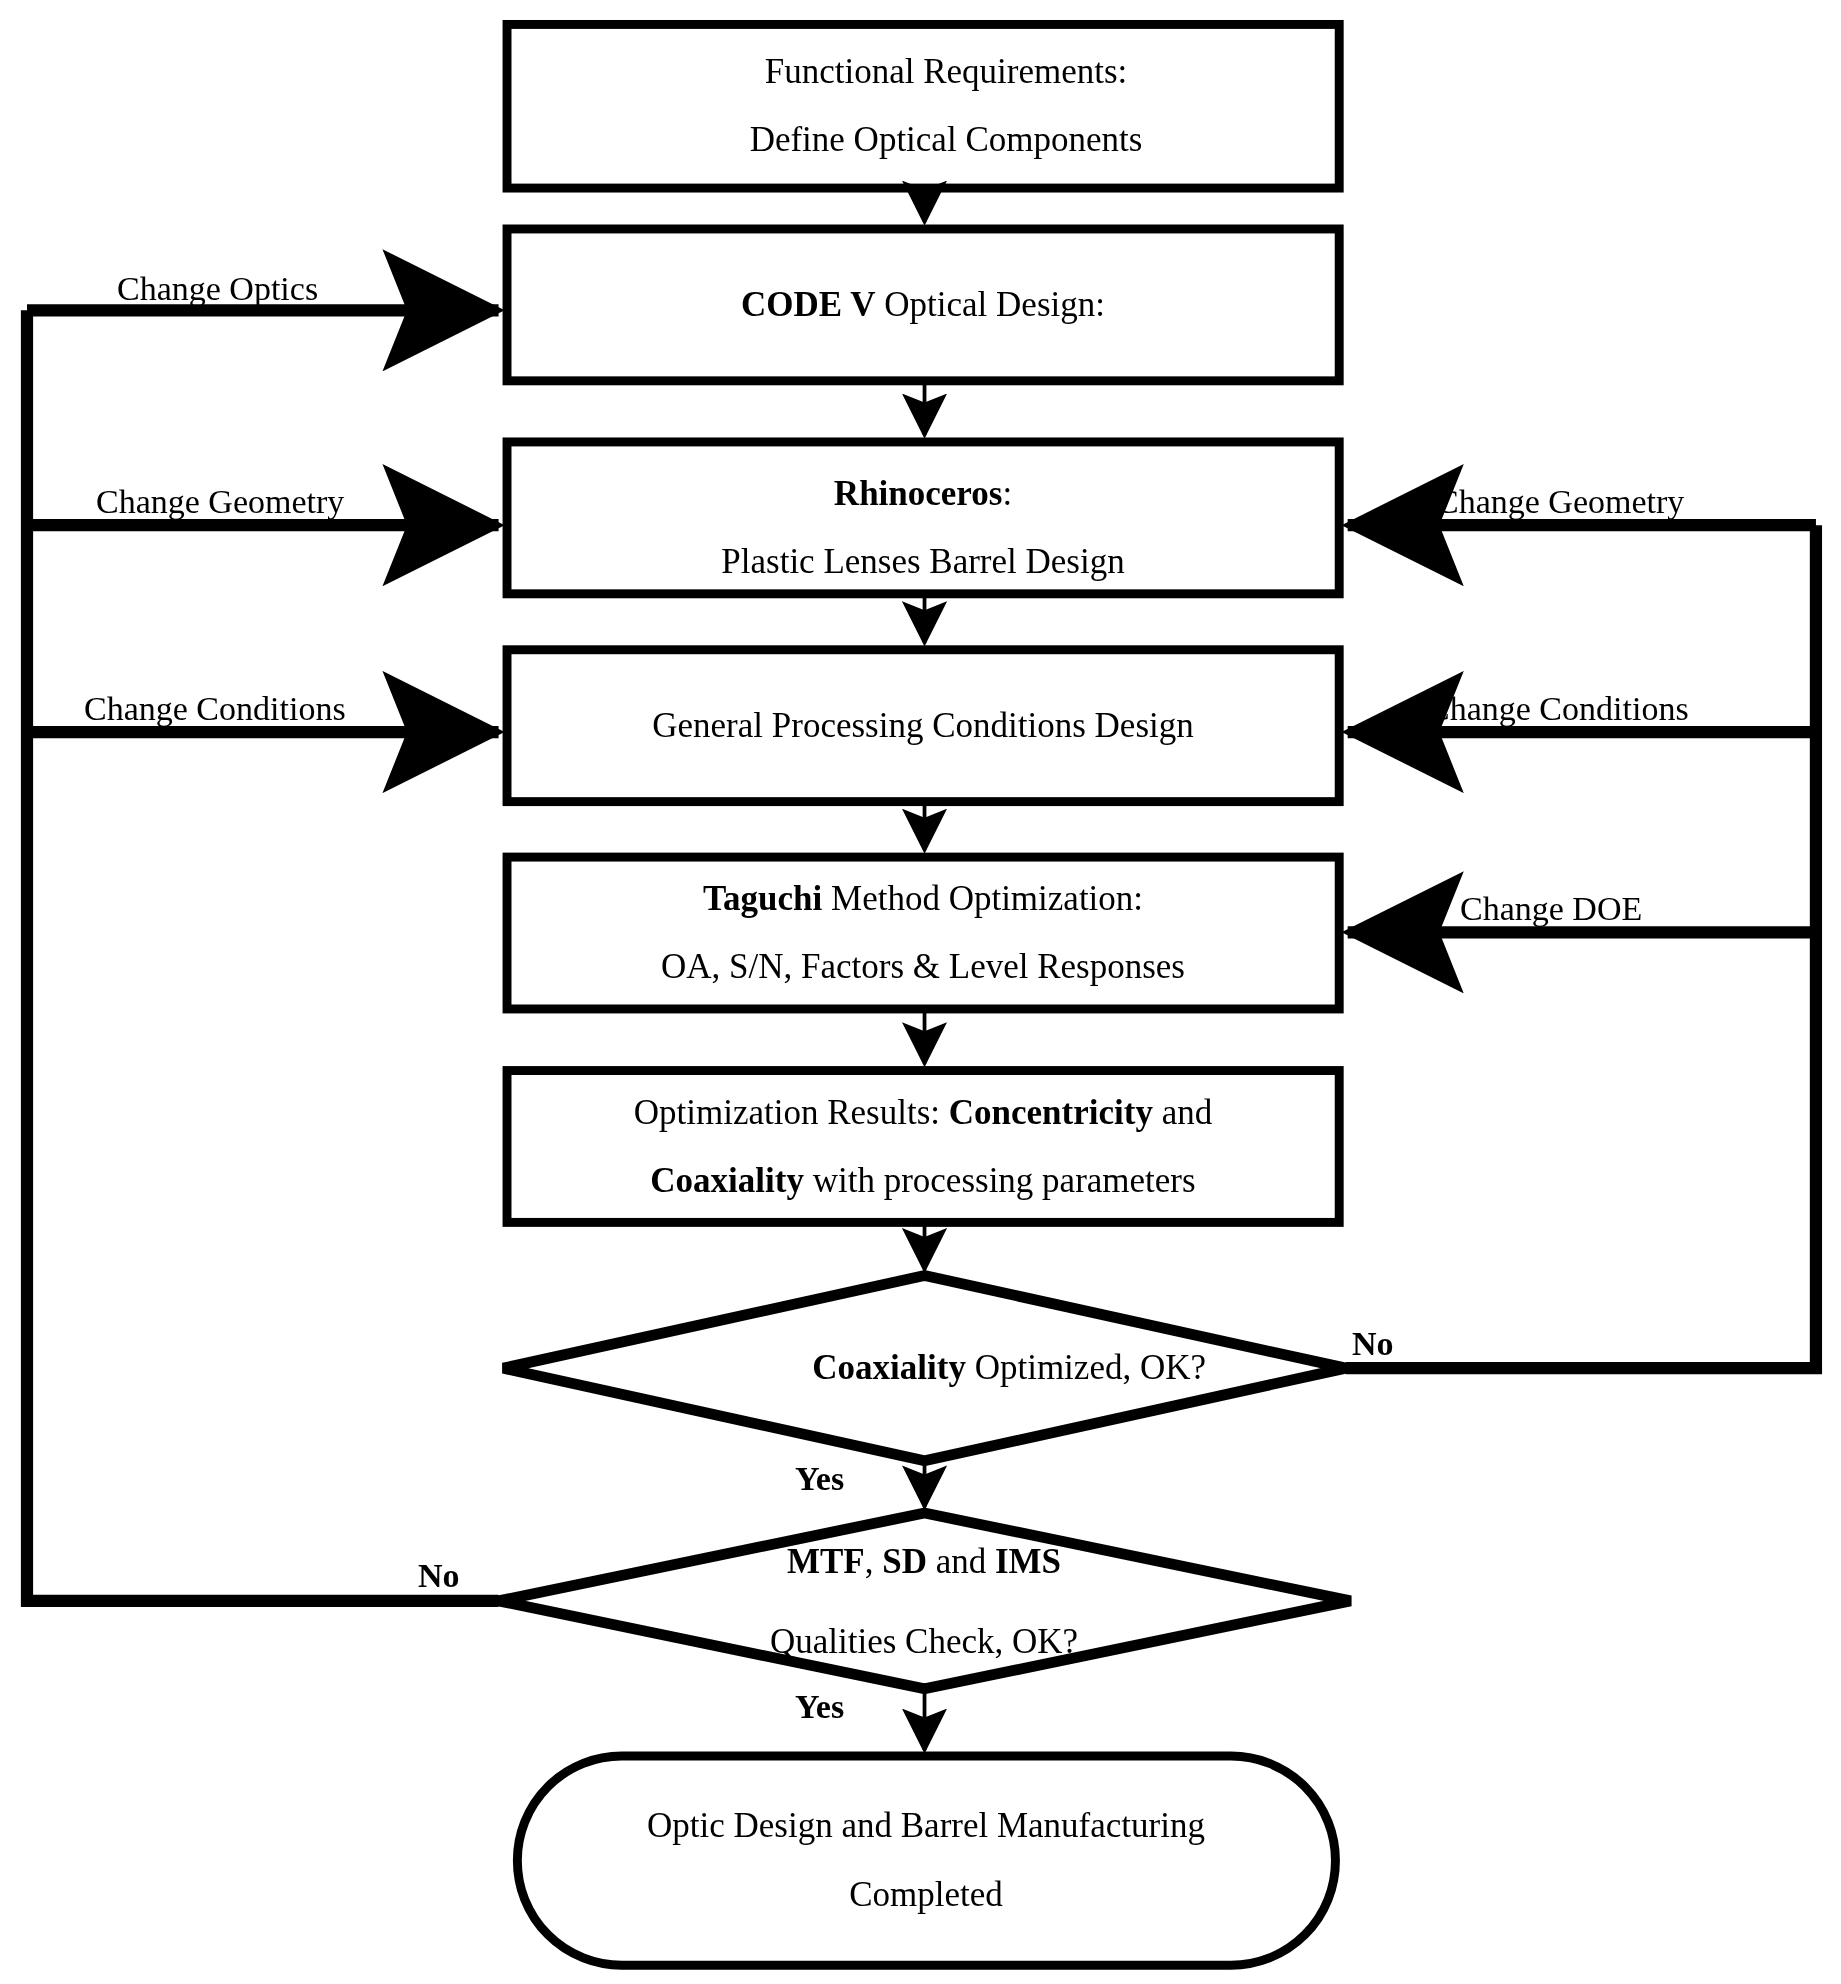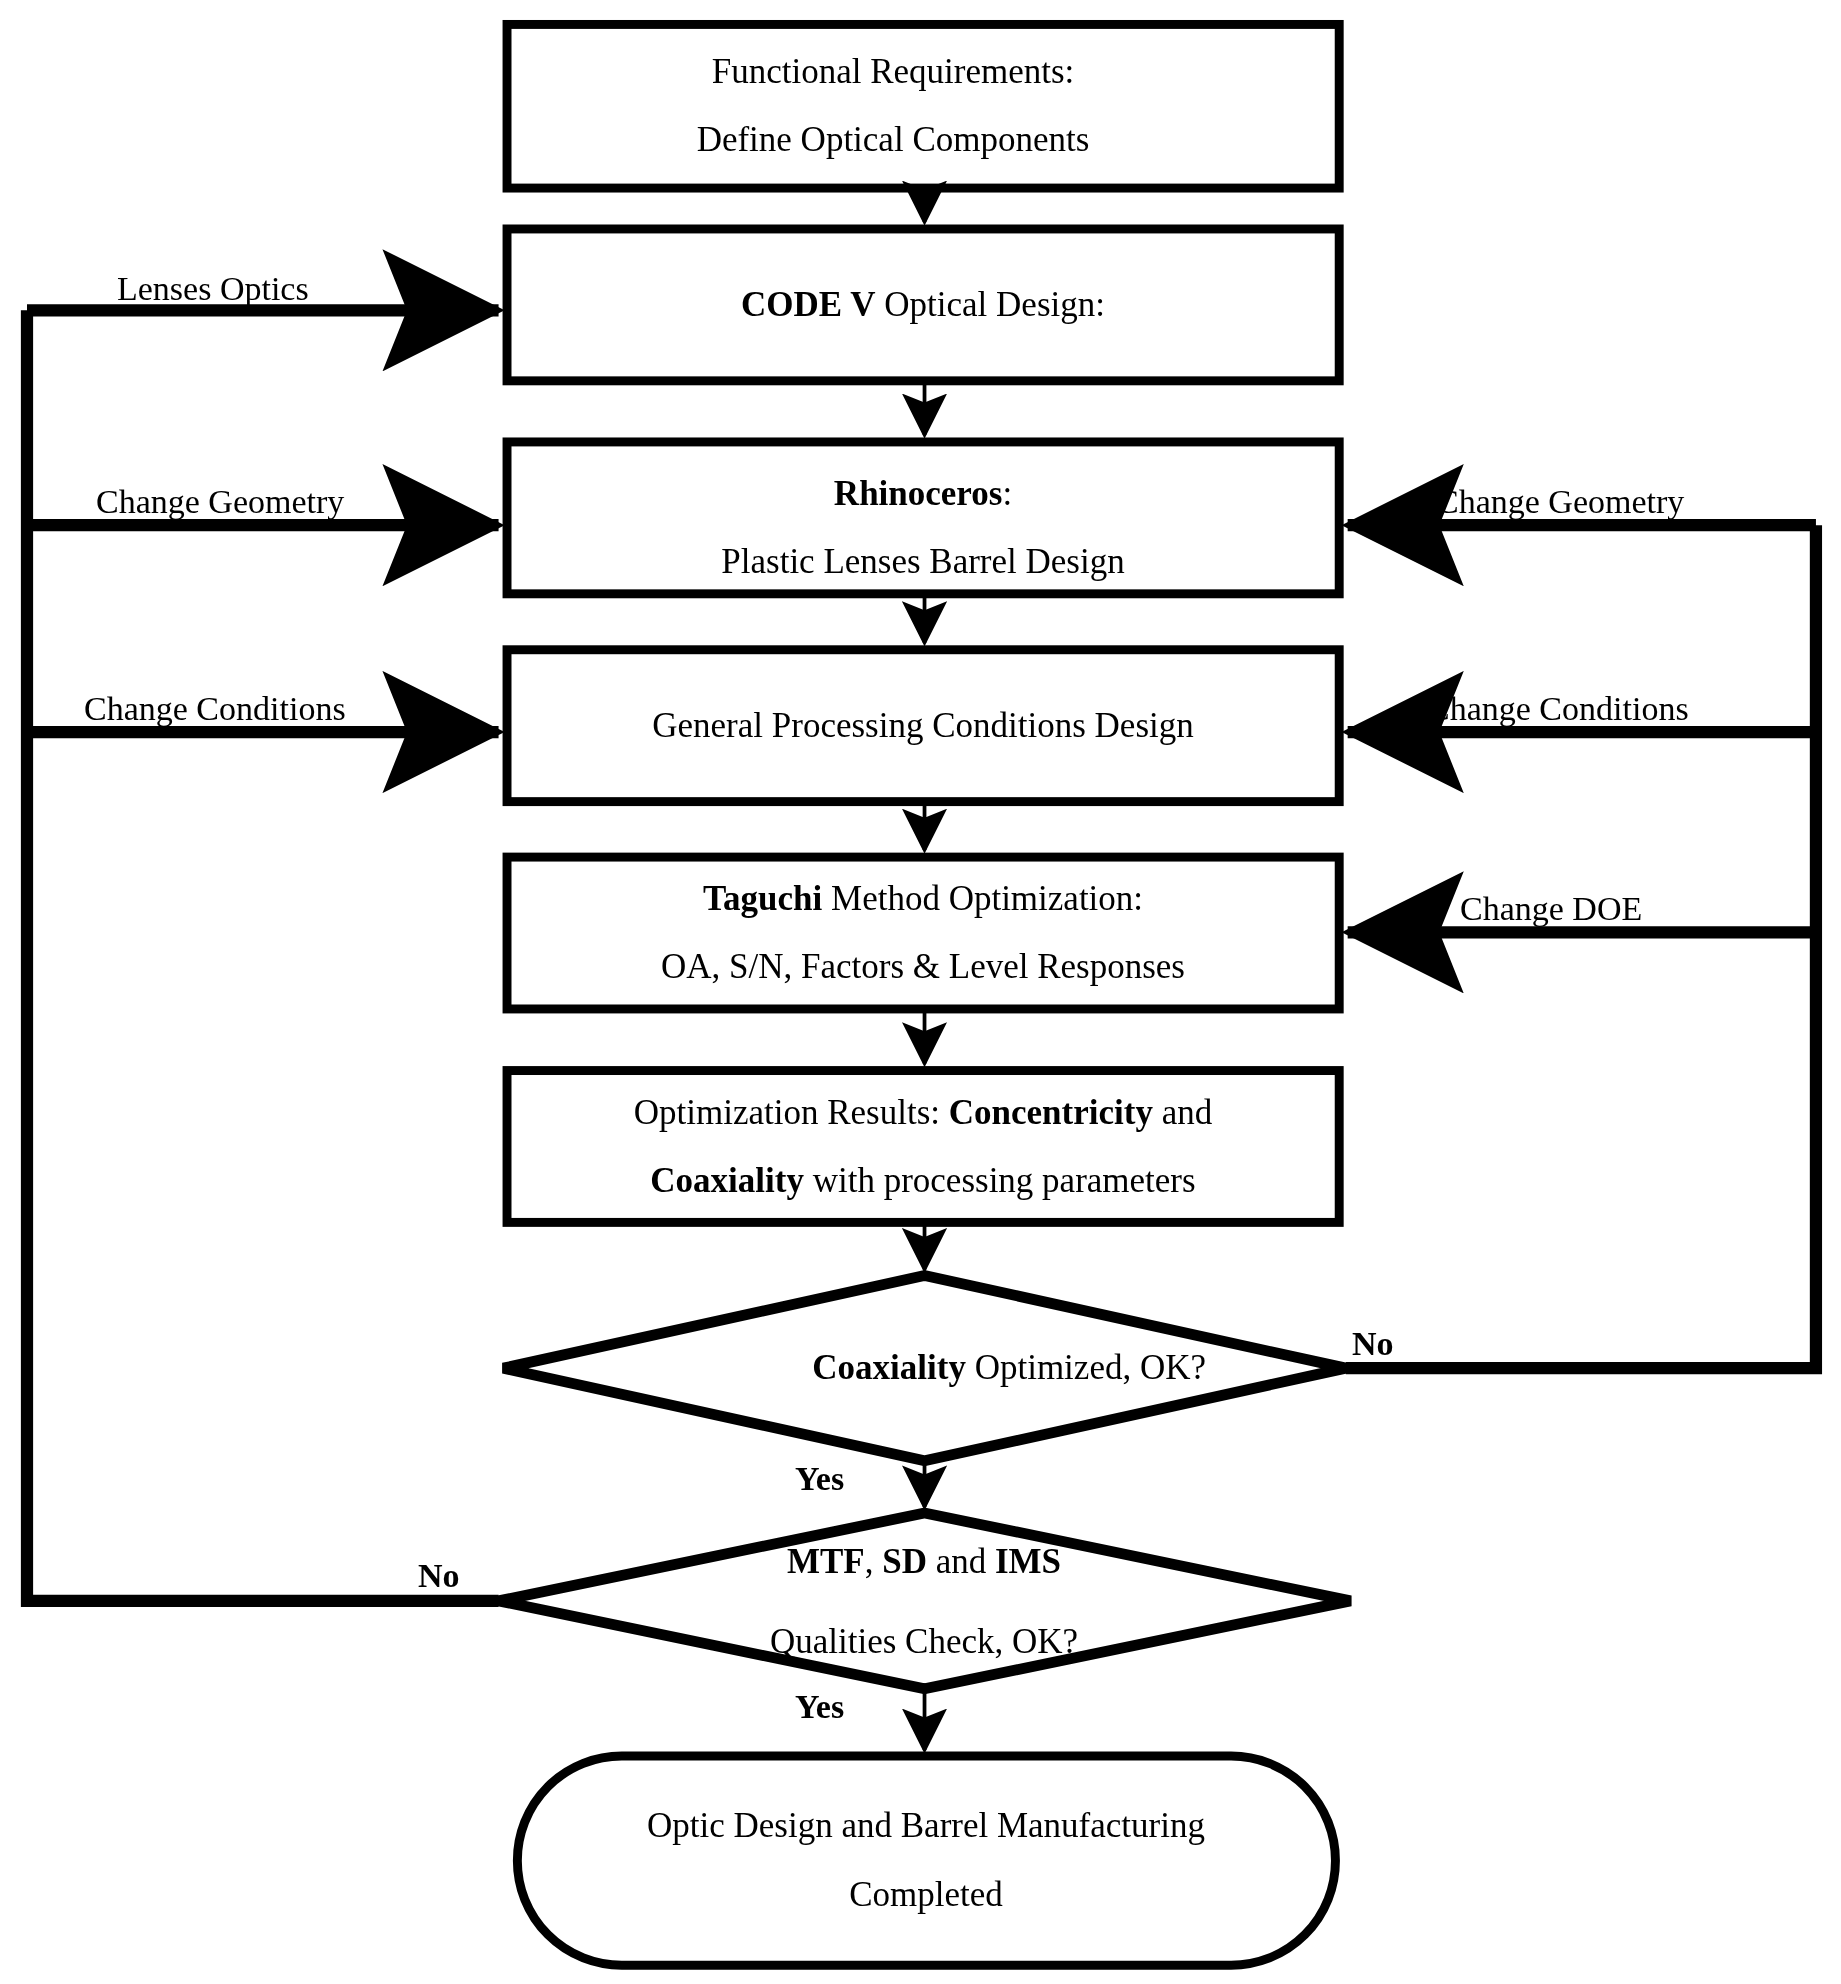--- a/index.html
+++ b/index.html
@@ -91,21 +91,21 @@
 
     <path d="M 2862 2910 L 3862 2910 L 3862 1117" fill="none" stroke="#000000" stroke-width="26"></path>
 
     <path d="M 3862 1117 L 2866 1117" fill="none" stroke="#000000" stroke-width="26" marker-end="url(#arrowThick)"></path>
 
     <path d="M 3862 1557 L 2866 1557" fill="none" stroke="#000000" stroke-width="26" marker-end="url(#arrowThick)"></path>
 
     <path d="M 3862 1983 L 2866 1983" fill="none" stroke="#000000" stroke-width="26" marker-end="url(#arrowThick)"></path>
   </svg>
 
-  <div class="node-text bx-label" style="left:477px; top:24.4px; width:832px; height:164px;">
+  <div class="node-text bx-label" style="left:530px; top:24.4px; width:832px; height:164px;">
     <span class="ln">Functional Requirements:</span>
     <span class="ln">Define Optical Components</span>
   </div>
 
   <div class="node-text bx-label" style="left:507px; top:229px; width:832px; height:152px;">
     <span class="ln"><b>CODE V</b><span> Optical Design:</span></span>
   </div>
 
   <div class="node-text bx-label" style="left:507px; top:452px; width:832px; height:152px;">
     <span class="ln"><b>Rhinoceros</b><span>:</span></span>
@@ -133,21 +133,21 @@
   <div class="node-text dia-label" style="left:642px; top:1528px; width:564px; height:141px; justify-content:flex-start;">
     <span class="ln"><b>MTF</b><span>, </span><b>SD</b><span> and </span><b>IMS</b></span>
     <span class="ln" style="margin-top:12.2px;">Qualities Check, OK?</span>
   </div>
 
   <div class="node-text bx-label" style="left:517px; top:1756px; width:818px; height:209px;">
     <span class="ln">Optic Design and Barrel Manufacturing</span>
     <span class="ln">Completed</span>
   </div>
 
-  <div class="edge-label" style="left:117px; top:270px;">Lenses Optics</div>
+  <div class="edge-label" style="left:117px; top:270px;">Change Optics</div>
 
   <div class="edge-label" style="left:96px; top:483px;">Change Geometry</div>
 
   <div class="edge-label" style="left:84px; top:690px;">Change Conditions</div>
 
   <div class="edge-label" style="left:1436px; top:483px;">Change Geometry</div>
 
   <div class="edge-label" style="left:1427px; top:690px;">Change Conditions</div>
 
   <div class="edge-label" style="left:1460px; top:890px;">Change DOE</div>

